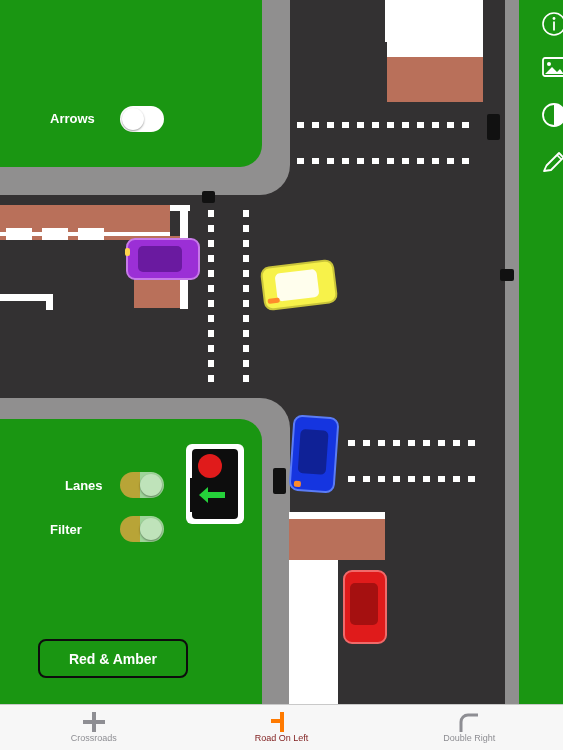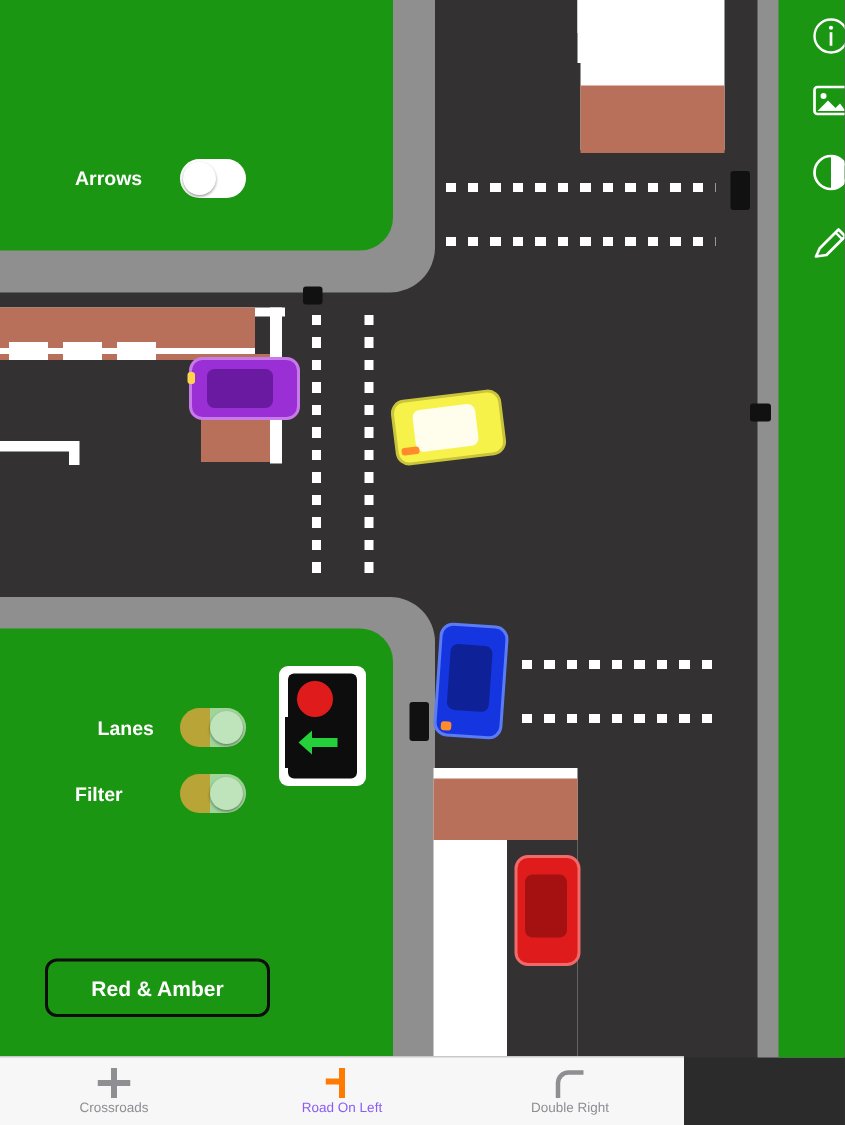--- a/index.html
+++ b/index.html
@@ -60,25 +60,25 @@
   .signal .body{position:absolute;left:6px;top:5px;width:46px;height:70px;background:#0d0d0d;border-radius:4px;}
   .signal .lamp{position:absolute;left:12px;width:24px;height:24px;border-radius:12px;}
   .signal .amberbox{position:absolute;left:4px;top:34px;width:40px;height:34px;background:#0d0d0d;}
   .signal .arrow{position:absolute;left:8px;top:40px;width:34px;height:22px;}
 
   
   .rail{position:absolute;right:0;top:0;width:54px;height:705px;}
   .railbtn{position:absolute;right:8px;width:38px;height:38px;display:flex;align-items:center;justify-content:center;}
 
   
-  .toolbar{position:absolute;left:0;bottom:0;width:456px;height:45px;background:#f7f7f7;border-top:1px solid #c9c9c9;display:flex;}
+  .toolbar{position:absolute;left:0;bottom:0;width:563px;height:45px;background:#f7f7f7;border-top:1px solid #c9c9c9;display:flex;}
   .tabitem{flex:1;display:flex;flex-direction:column;align-items:center;justify-content:center;gap:1px;color:#8e8e93;}
   .tabitem .ticon{height:20px;display:flex;align-items:flex-end;justify-content:center;}
   .tablabel{font-size:9px;line-height:10px;}
-  .tabitem.active{color:#8b5cf6;}
+  .tabitem.active{color:#7f1d1d;}
 </style>
 </head>
 <body>
 
 <div id="app">
 
   <div class="scene">
 
     <div class="kerb block-tl-kerb"></div>
     <div class="grass block-tl-grass"></div>
@@ -167,21 +167,21 @@
 
     <div class="signal">
       <div class="body"></div>
       <div class="lamp" style="top:10px;background:#e01b1b;"></div>
       <div class="amberbox"></div>
       <svg class="arrow" viewBox="0 0 34 22">
         <path d="M14 3 L5 11 L14 19 L14 14 L31 14 L31 8 L14 8 Z" fill="#25d13a"></path>
       </svg>
     </div>
 
-    <div class="btn" style="left:30px;top:639px;width:146px;height:35px;">Red &amp; Amber</div>
+    <div class="btn" style="left:38px;top:639px;width:146px;height:35px;">Red &amp; Amber</div>
 
     <div class="rail">
       <div class="railbtn" style="top:5px;">
         <svg width="26" height="26" viewBox="0 0 26 26">
           <circle cx="13" cy="13" r="11" fill="none" stroke="#ffffff" stroke-width="1.6"></circle>
           <circle cx="13" cy="7.5" r="1.4" fill="#ffffff"></circle>
           <rect x="12.1" y="10.5" width="1.8" height="9" fill="#ffffff"></rect>
         </svg>
       </div>
       <div class="railbtn" style="top:48px;">

